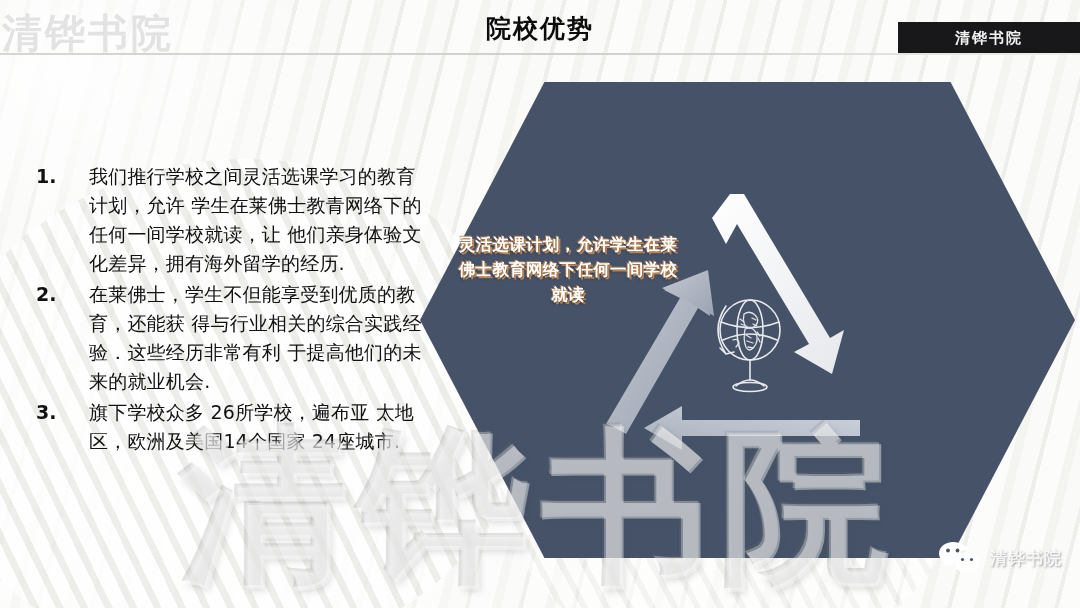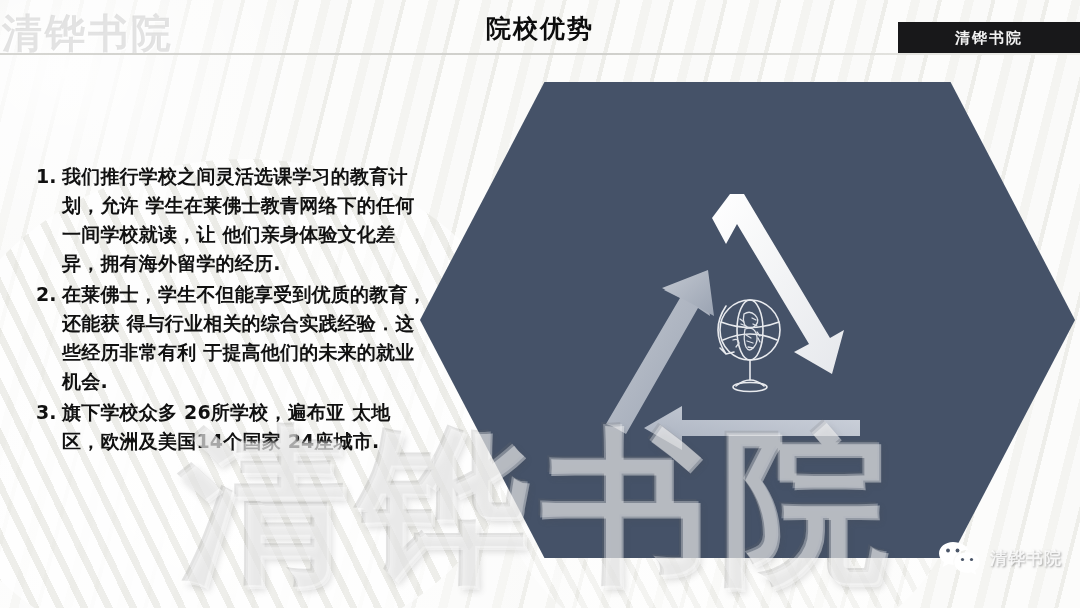--- a/index.html
+++ b/index.html
@@ -130,23 +130,24 @@
     flex: 0 0 34px;
     font-size: 19px;
     font-weight: bold;
     line-height: 29px;
     text-align: left;
     padding-left: 8px;
   }
   .bullet-text {
     flex: 1;
     font-size: 19px;
-    font-weight: bold;
+    font-weight: normal;
     line-height: 29px;
     letter-spacing: .2px;
+    margin-left: 27px;
   }
 
   
   .hex {
     position: absolute;
     left: 420px; top: 82px;
     width: 655px; height: 476px;
     background: #455268;
     clip-path: polygon(19% 0%, 81% 0%, 100% 50%, 81% 100%, 19% 100%, 0% 50%);
     z-index: 3;
@@ -337,20 +338,21 @@
 
         <path d="M44 26 q6 -4 11 1 q5 5 1 10 q-4 5 -9 2 q-5 -3 -3 -13z"></path>
         <path d="M45 41 q8 -3 11 4 q3 8 -2 14 q-5 6 -8 0 q-3 -7 -1 -18z"></path>
         <path d="M40 31 l4 3 M41 36 l5 2 M46 47 l5 3 M47 53 l6 2 M48 59 l5 1
                  M52 30 l4 2 M53 36 l4 2 M57 44 l3 4 M58 50 l2 4"></path>
         <path d="M33 52 q5 -2 6 3 l-3 4"></path>
       </g>
     </svg>
   </div>
 
+  <div class="hex-label label-left">灵活选课计划，允许学生在莱佛士教育网络下任何一间学校就读</div>
 
   <div class="watermark">
     <span class="watermark-text">清铧书院</span>
   </div>
 
   <div class="wechat-mark">
     <span>
       <svg width="44" height="36" viewBox="0 0 44 36" xmlns="http://www.w3.org/2000/svg">
         <g fill="#ffffff">
           <path d="M15 2C7.3 2 1 7.1 1 13.4c0 3.5 2 6.6 5.1 8.7L4.6 27l5.6-2.9c1.5.4 3.1.6 4.8.6h.9

